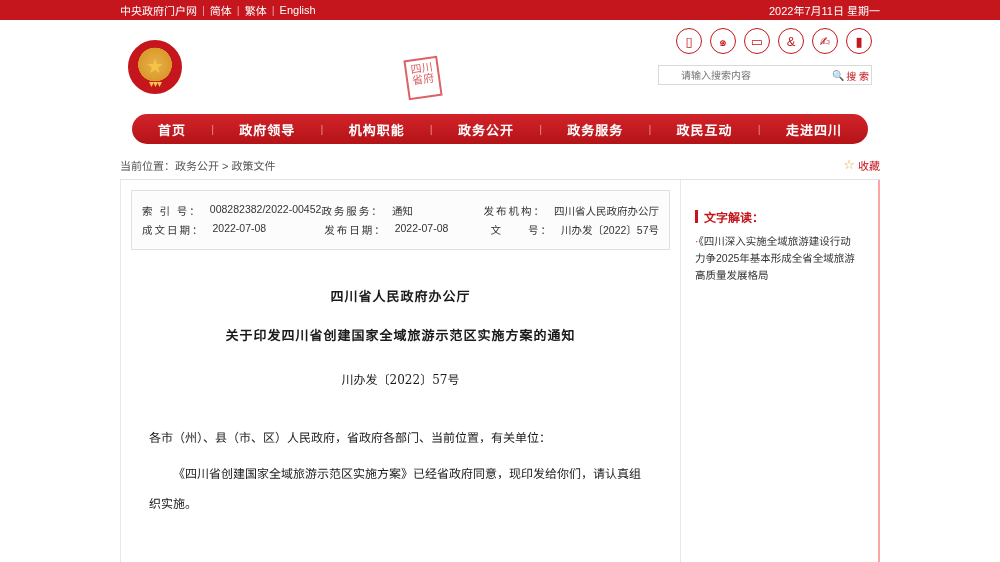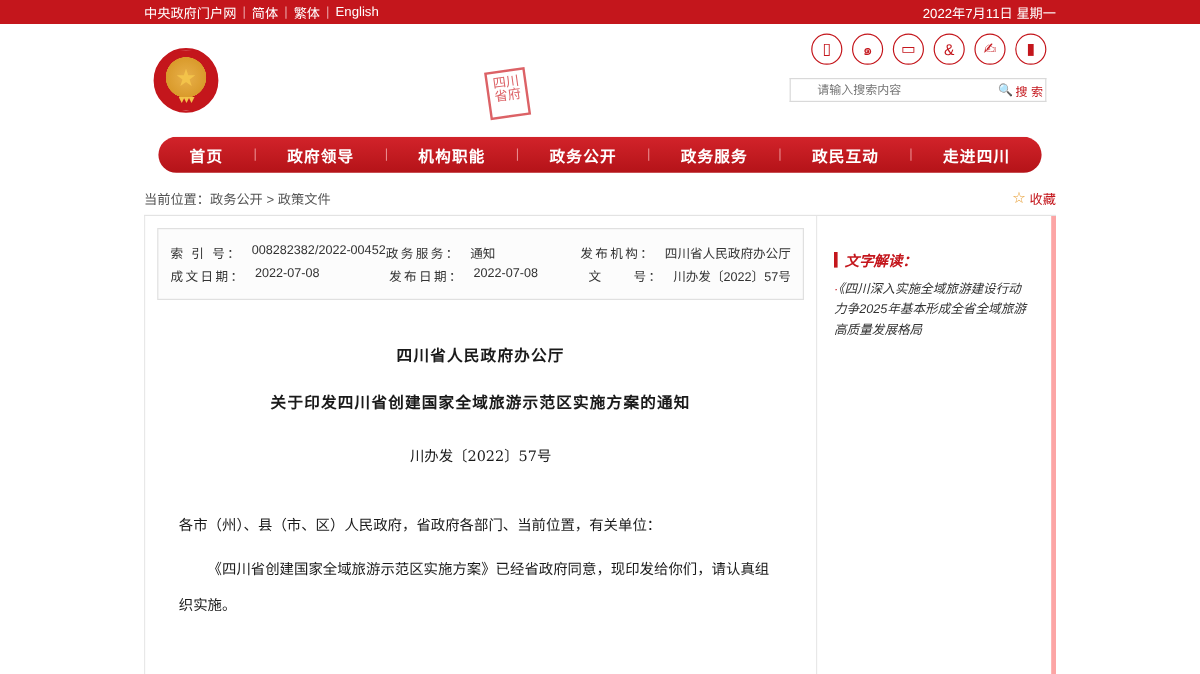--- a/index.html
+++ b/index.html
@@ -179,21 +179,21 @@
   }
   .crumbwrap .crumb span.path { color:#555; }
   .fav { display:flex; align-items:center; gap:3px; color:#c4161c; font-size:11px;}
   .fav .star { color:#e8a13a; font-size:13px; }
 
   
   .content {
     width: 760px; margin: 0 auto;
     position: relative;
     border-left: 1px solid #e8e8e8;
-    border-right: 4px solid #fca5a5;
+    border-right: 2px solid #fca5a5;
     height: 382px;
     display:flex;
   }
   .doccol {
     width: 560px;
     border-right: 1px solid #e8e8e8;
     position: relative;
   }
   .meta {
     margin: 10px 10px 0 10px;
@@ -248,21 +248,21 @@
     position:absolute; bottom: 3px; left:0; right:0;
     font-size: 8px; color:#c4161c; text-align:center;
   }
   .pdficon .a-glyph {
     position:absolute; top: 14px; left:0; right:0;
     text-align:center; color:#c4161c; font-size: 26px; font-weight:bold;
     font-family:"DejaVu Serif", serif; line-height: 26px;
   }
   .pdfcap { font-size: 10.5px; color: #333; margin-top: 10px; }
 
-  .interp { margin: 28px 21px 0 14px; font-style: italic; }
+  .interp { margin: 28px 21px 0 14px; }
   .interp-head {
     display:flex; align-items:center; gap:6px;
     font-size: 12px; color: #c4161c; font-weight:bold;
   }
   .interp-head .bar { width: 3px; height: 13px; background:#c4161c; display:inline-block; }
   .interp-item {
     margin-top: 8px;
     font-size: 10.5px;
     line-height: 17px;
     color: #333;

